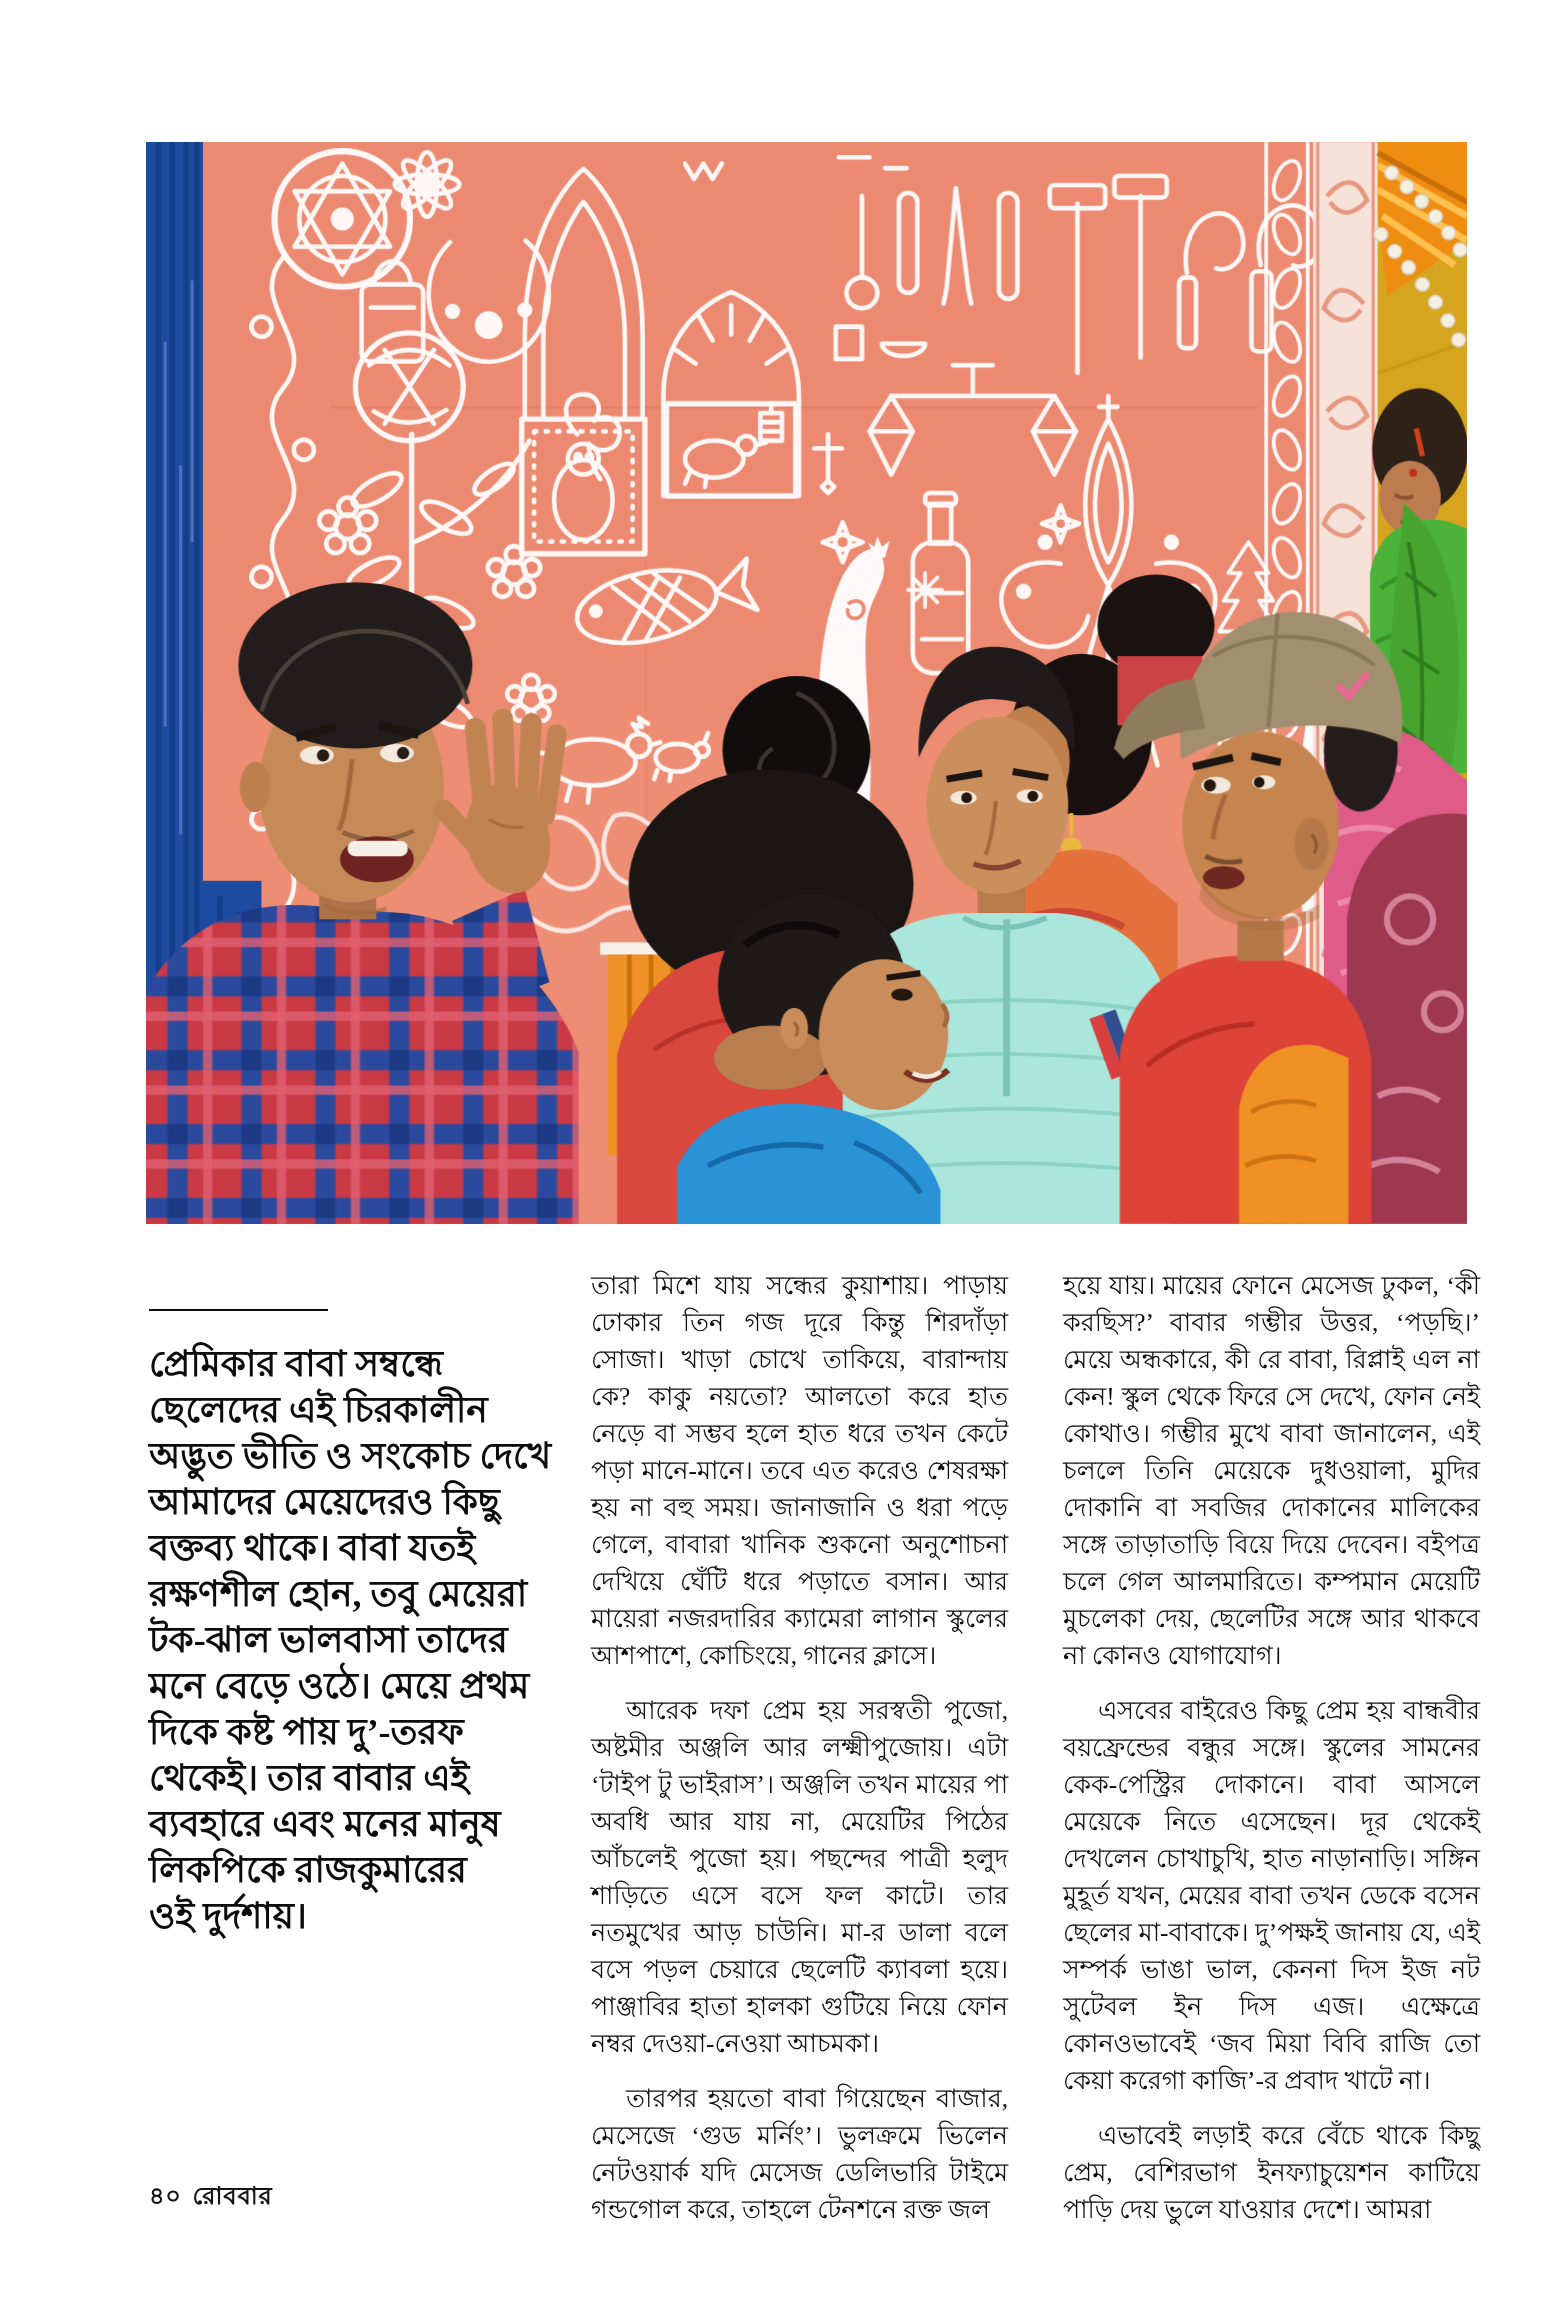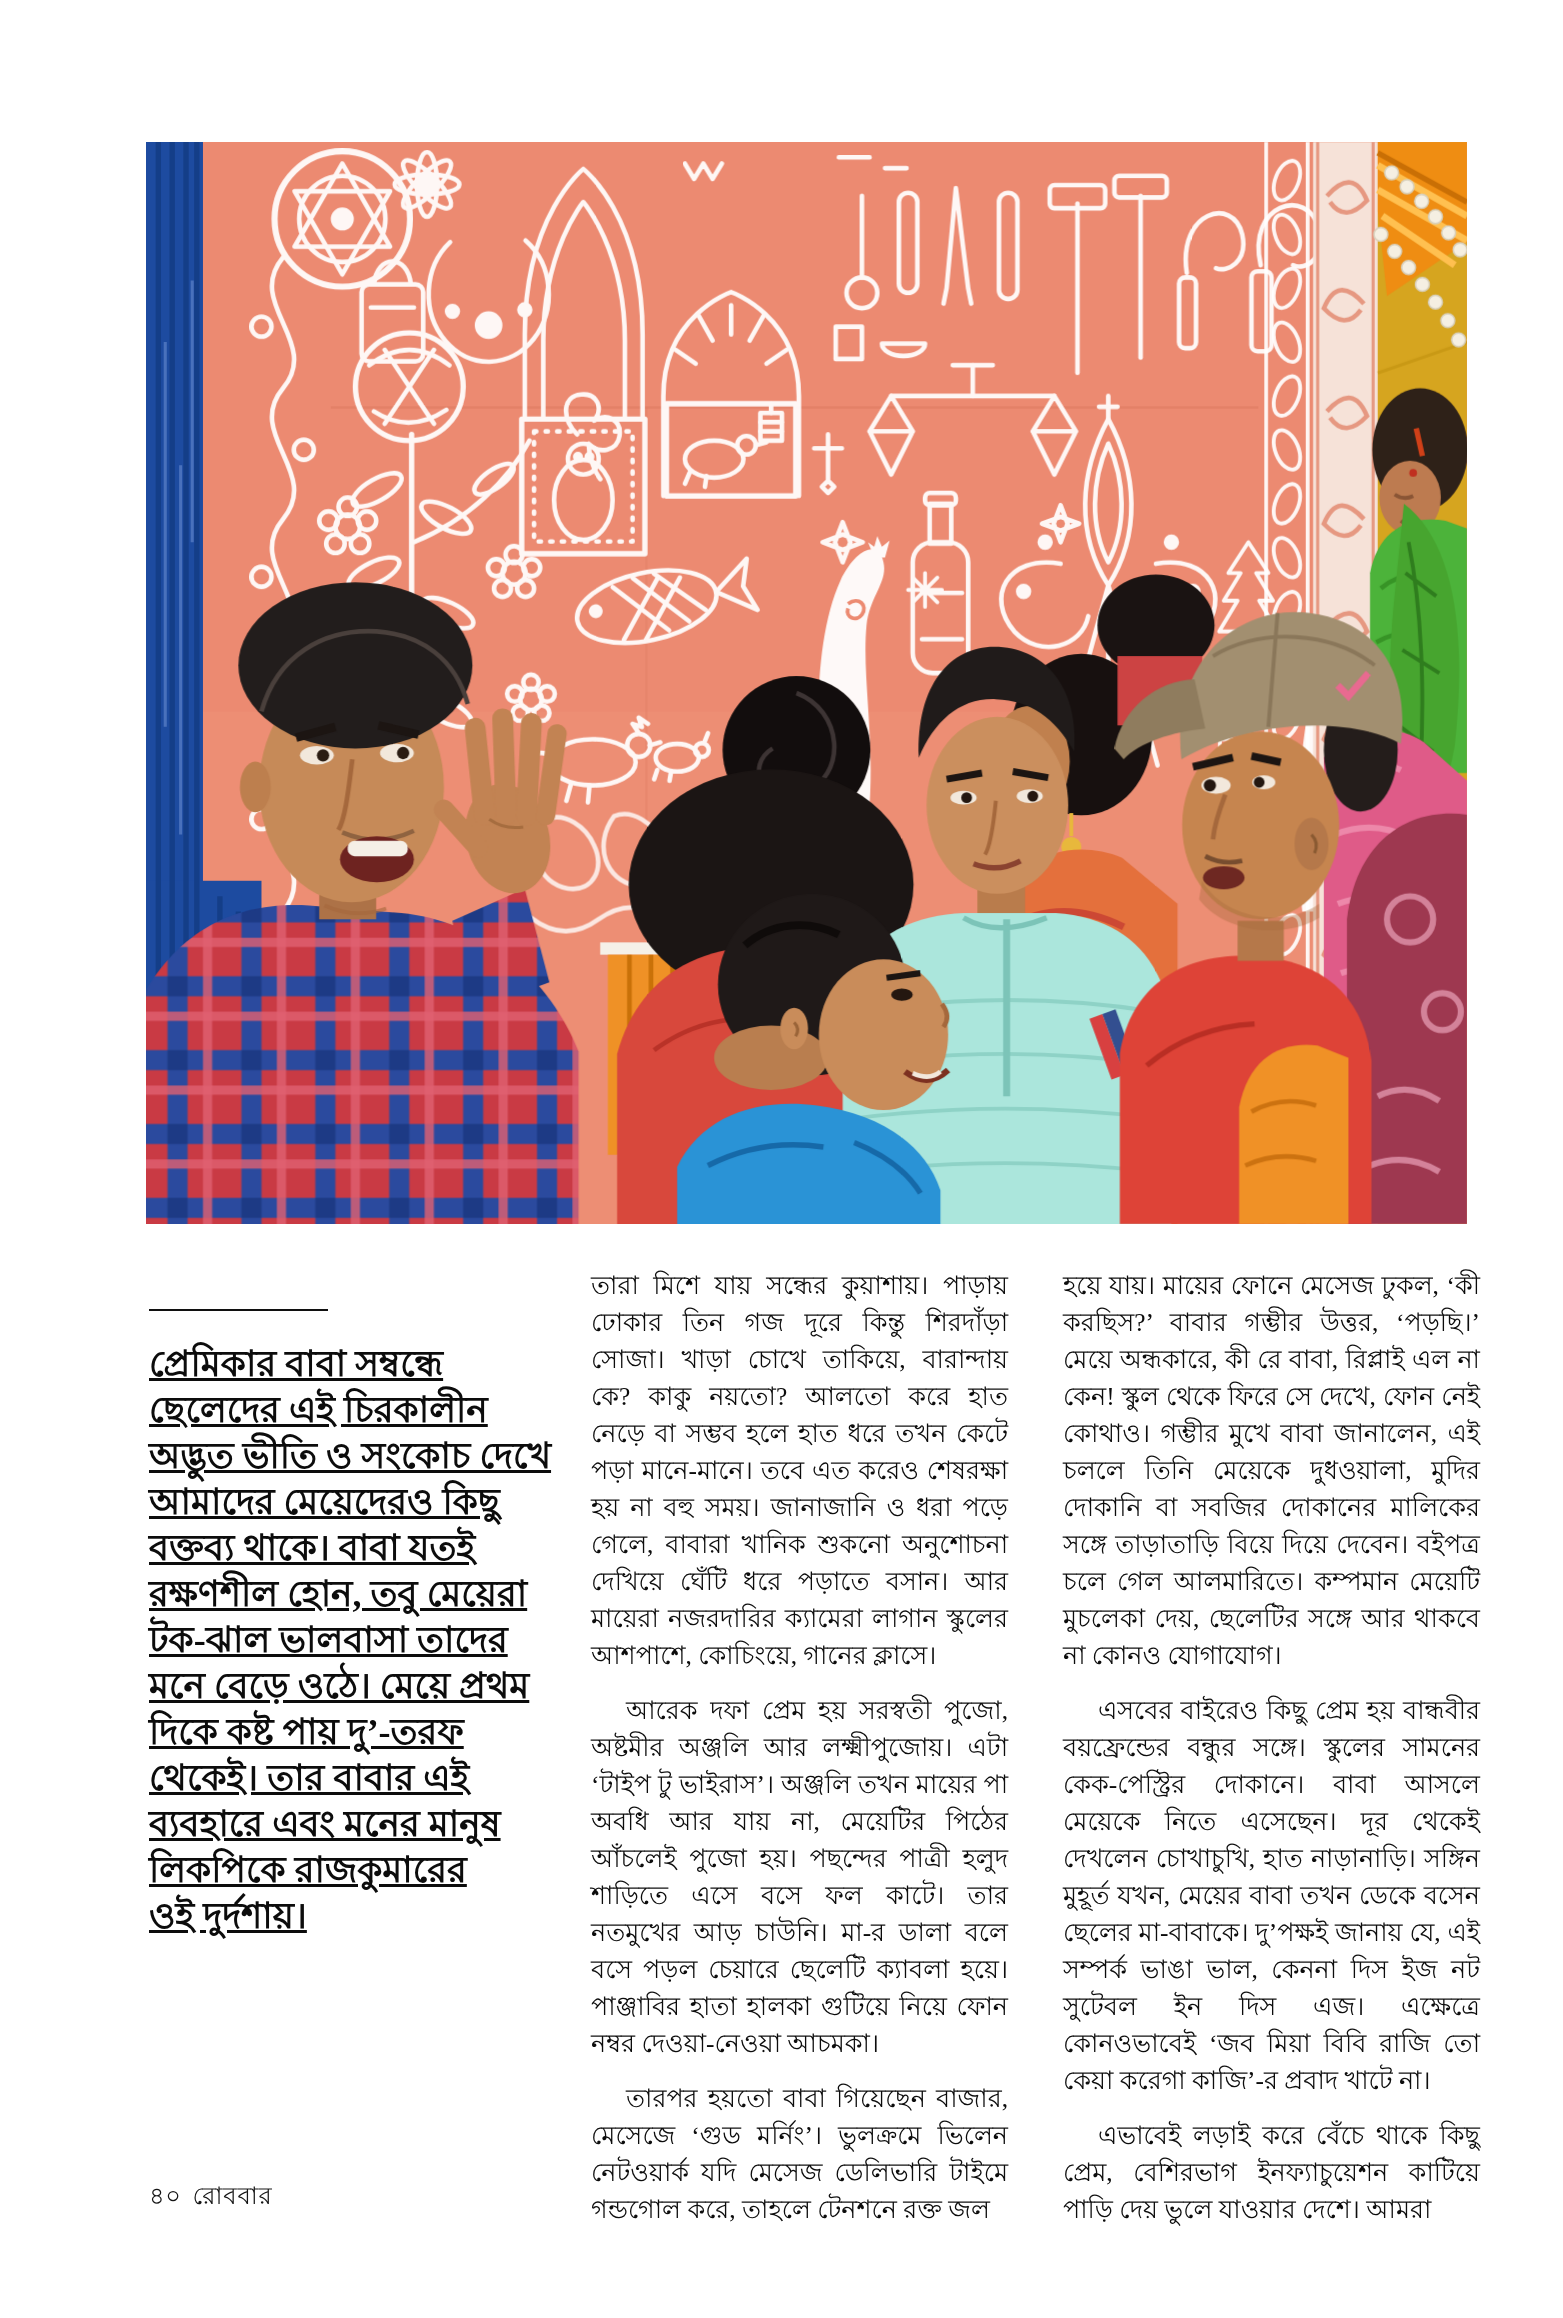--- a/index.html
+++ b/index.html
@@ -16,36 +16,35 @@
     overflow:hidden;background:#ec8a71;
   }
   .photo svg{display:block;width:100%;height:100%;}
   .pullquote-rule{
     position:absolute;left:149px;top:1309px;width:179px;height:2.3px;background:#101010;
   }
   .pullquote{
     position:absolute;left:149px;top:1341px;width:425px;
     font-size:36px;line-height:46px;font-weight:700;color:#0c0c0c;
     letter-spacing:0px;
-    text-decoration:underline;
   }
   .pullquote .pq-line{white-space:nowrap;}
   .bodycol{
     position:absolute;top:1249px;width:453px;
     font-size:25.4px;line-height:37px;text-align:justify;color:#0c0c0c;
   }
   .col-middle{left:573px;}
   .col-right{left:1045px;}
   .bodycol .para{margin:18px;}
   .bodycol .para + .para{text-indent:35px;}
   .footer{
     position:absolute;left:149px;top:2177px;
     font-size:24px;color:#141414;letter-spacing:0.8px;
   }
-  .footer span{margin-right:10.8px;}
+  .footer span{margin-right:10.8px;font-weight:bold;}
 </style>
 </head>
 <body>
 
 <div class="page">
 
   <div class="photo">
     <svg viewBox="0 0 1716 1406" preserveAspectRatio="none">
       <defs>
         <pattern id="plaid" width="96" height="96" patternUnits="userSpaceOnUse">

